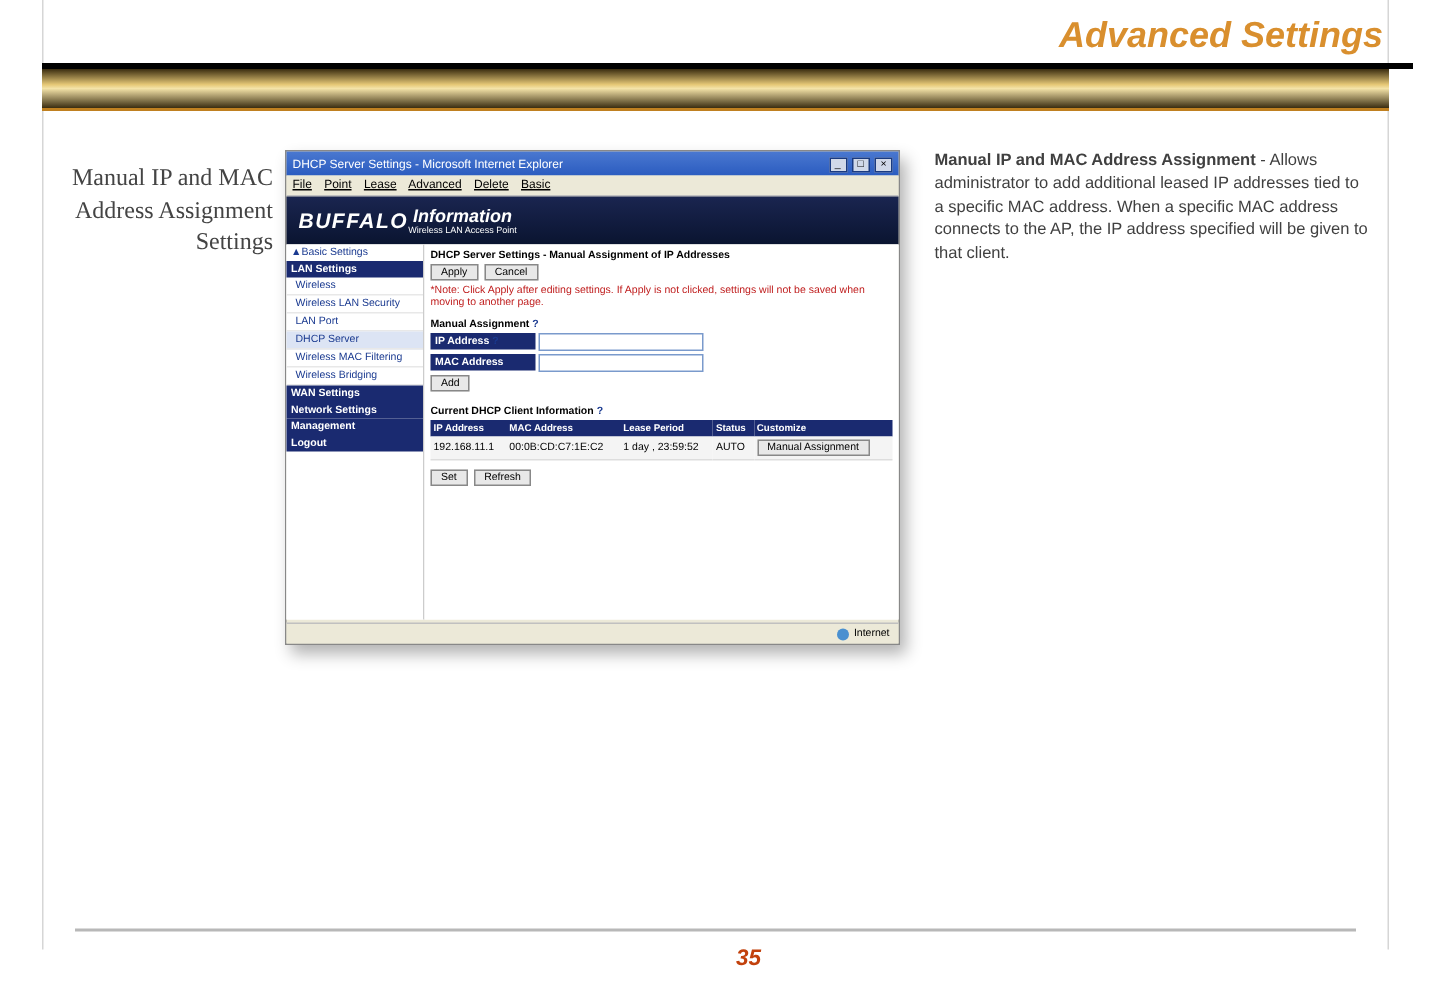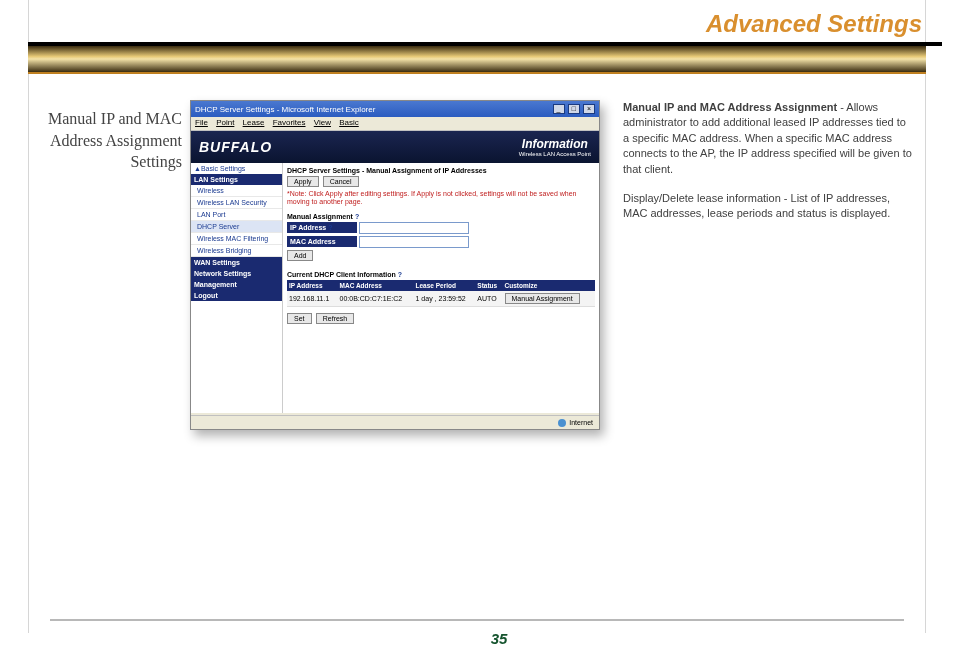--- a/index.html
+++ b/index.html
@@ -86,21 +86,20 @@
     border-bottom: 1px solid #c0c0c0;
   }
   .win-menu span { margin-right: 6px; text-decoration: underline; }
   .brand-bar {
     height: 28px;
     background: linear-gradient(#1a2550, #0a1430);
     color: #fff;
     display: flex;
     align-items: center;
     padding: 16px 8px;
-    justify-content: space-between;
   }
   .brand-left { font-size: 14px; font-weight: bold; font-style: italic; letter-spacing: 1px; }
   .brand-right { text-align: center; font-size: 12px; font-weight: bold; font-style: italic; }
   .brand-sub { font-size: 6px; font-weight: normal; font-style: normal; display:block; }
   .app-body { display: flex; height: 250px; background: #fff; }
   .sidebar { width: 92px; background: #fff; border-right: 1px solid #ccc; }
   .sb-hdr { background: #1a2a70; color: #fff; padding: 2px 3px; font-weight: bold; font-size: 7px; }
   .sb-item { padding: 2px 3px 2px 6px; border-bottom: 1px solid #e8e8e8; color: #1a3a90; font-size: 7px; }
   .sb-item.sel { background: #dce4f4; }
   .sb-top { padding: 2px 3px; font-size: 7px; color: #1a3a90; }
@@ -151,21 +150,21 @@
     position: absolute;
     bottom: 40px; left: 50px; right: 50px;
     border-top: 2px solid #b8b8b8;
   }
   .page-num {
     position: absolute;
     bottom: 14px; left: 0; right: 0;
     text-align: center;
     font-style: italic;
     font-weight: bold;
-    color: #14532d;
+    color: #c2410c;
     font-size: 15px;
     margin-left: 44px;
   }
   .q { color:#1a3a90; font-weight:bold; margin-left:2px; }
 </style>
 </head>
 <body>
 
 <div class="page-frame"></div>
 
@@ -185,22 +184,22 @@
           <span>_</span>
           <span>□</span>
           <span>×</span>
         </span>
       </div>
 
       <div class="win-menu">
         <span>File</span>
         <span>Point</span>
         <span>Lease</span>
-        <span>Favorites</span>
-        <span>View</span>
+        <span>Advanced</span>
+        <span>Delete</span>
         <span>Basic</span>
       </div>
 
       <div class="brand-bar">
         <span class="brand-left">BUFFALO</span>
         <span class="brand-right">
           <span>Information</span>
           <span class="brand-sub">Wireless LAN Access Point</span>
         </span>
       </div>
@@ -274,19 +273,18 @@
         <span class="globe"></span>
         <span>Internet</span>
       </div>
     </div>
   </div>
 
   <div class="desc-col">
     <p>
       <b>Manual IP and MAC Address Assignment</b><span> - Allows administrator to add additional leased IP addresses tied to a specific MAC address.  When a specific MAC address connects to the AP, the IP address specified will be given to that client.</span>
     </p>
-    <p>Display/Delete lease information - List of IP addresses, MAC addresses, lease periods and status is displayed.</p>
   </div>
 
 </div>
 
 <div class="footer-rule"></div>
 <div class="page-num">35</div>
 
 </body></html>

